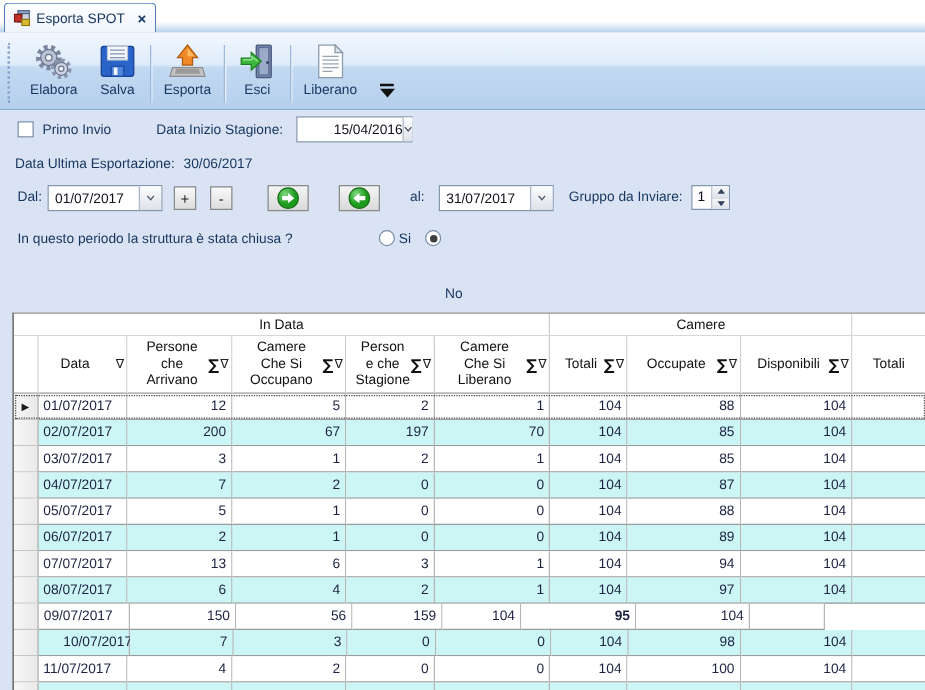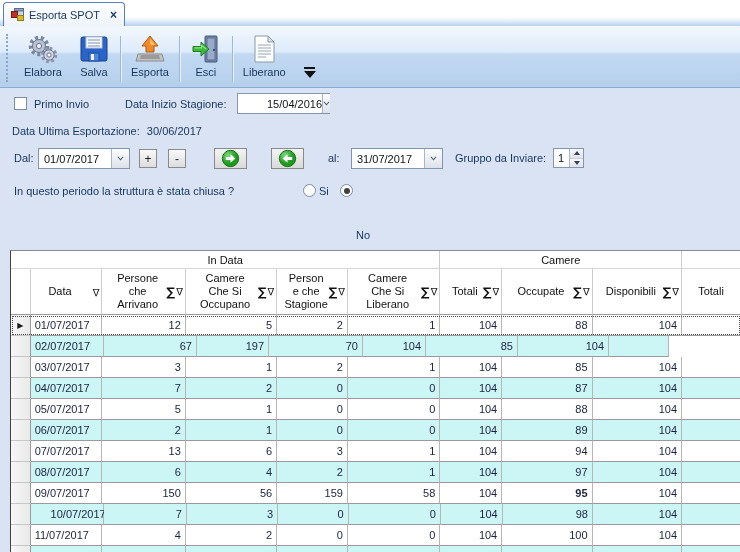--- a/index.html
+++ b/index.html
@@ -358,20 +358,21 @@
         <div class="cell num" style="width: 72px;">2</div>
         <div class="cell num" style="width: 94px;">1</div>
         <div class="cell num" style="width: 63px;">104</div>
         <div class="cell num" style="width: 92px;">88</div>
         <div class="cell num" style="width: 91px;">104</div>
         <div class="cell num" style="width: 60px;"></div>
       </div>
       <div class="b-row alt">
         <div class="rh"></div>
         <div class="cell" style="width: 73px;">02/07/2017</div>
+        <div class="cell num" style="width: 85px;">200</div>
         <div class="cell num" style="width: 93px;">67</div>
         <div class="cell num" style="width: 72px;">197</div>
         <div class="cell num" style="width: 94px;">70</div>
         <div class="cell num" style="width: 63px;">104</div>
         <div class="cell num" style="width: 92px;">85</div>
         <div class="cell num" style="width: 91px;">104</div>
         <div class="cell num" style="width: 60px;"></div>
       </div>
       <div class="b-row">
         <div class="rh"></div>
@@ -444,21 +445,20 @@
         <div class="cell num" style="width: 92px;">97</div>
         <div class="cell num" style="width: 91px;">104</div>
         <div class="cell num" style="width: 60px;"></div>
       </div>
       <div class="b-row">
         <div class="rh"></div>
         <div class="cell" style="width: 73px;">09/07/2017</div>
         <div class="cell num" style="width: 85px;">150</div>
         <div class="cell num" style="width: 93px;">56</div>
         <div class="cell num" style="width: 72px;">159</div>
-        <div class="cell num" style="width: 94px;">58</div>
         <div class="cell num" style="width: 63px;">104</div>
         <div class="cell num" style="width: 92px; font-weight: bold;">95</div>
         <div class="cell num" style="width: 91px;">104</div>
         <div class="cell num" style="width: 60px;"></div>
       </div>
       <div class="b-row alt">
         <div class="rh"></div>
         <div class="cell" style="width: 73px; padding-left: 20px;">10/07/2017</div>
         <div class="cell num" style="width: 85px;">7</div>
         <div class="cell num" style="width: 93px;">3</div>

